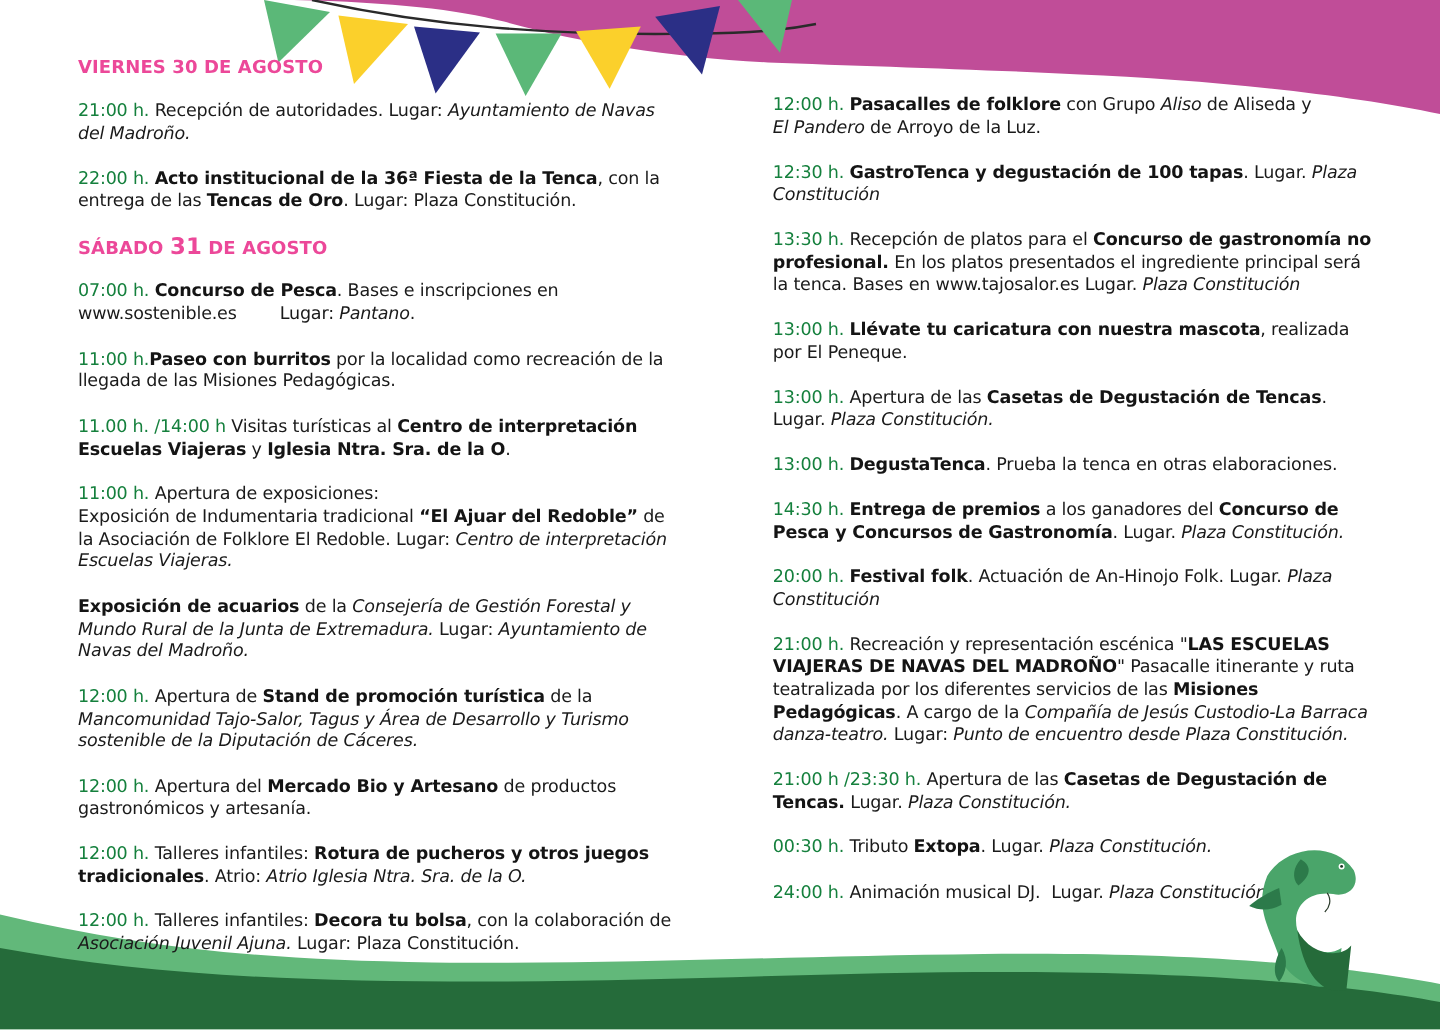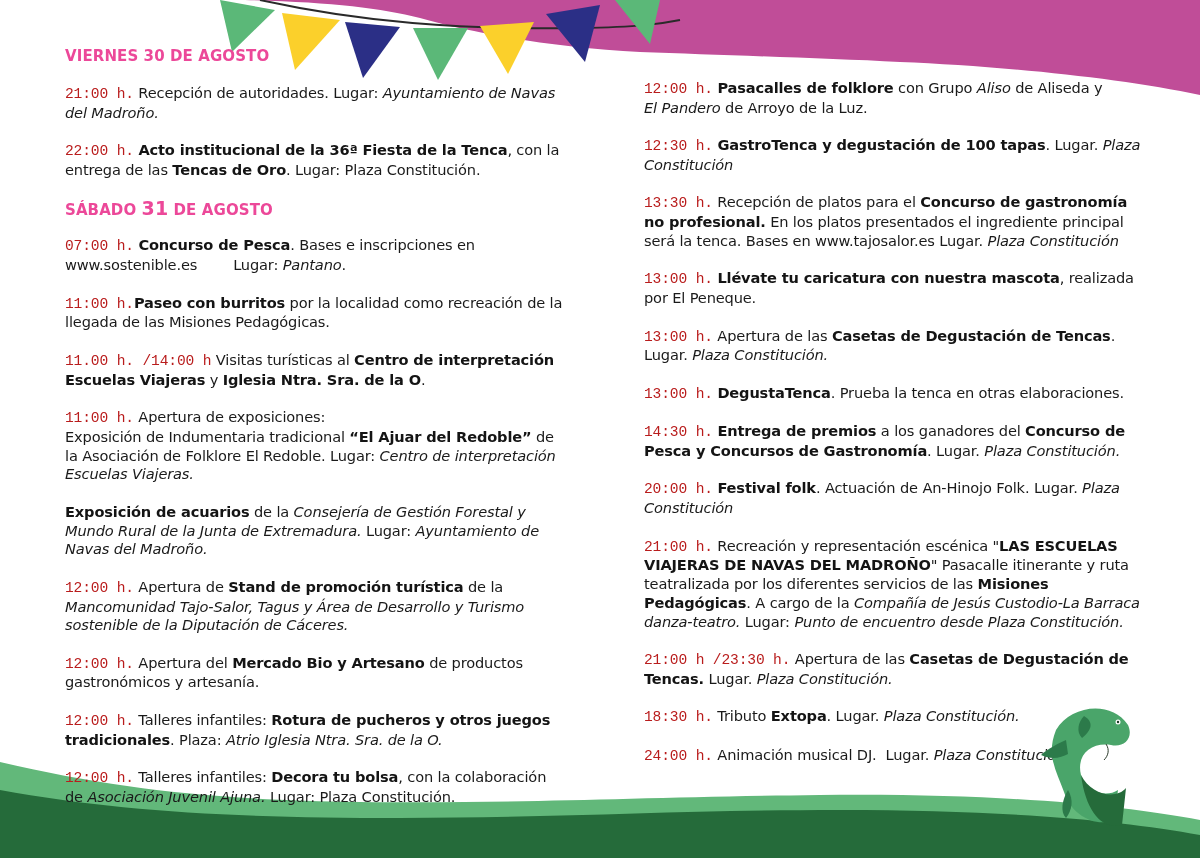--- a/index.html
+++ b/index.html
@@ -15,21 +15,21 @@
     font-size:14.6px; line-height:18.8px; letter-spacing:-0.15px;
   }
   .col.left { left:65px; top:46px; width:500px; }
   .col.right { left:644px; top:79px; width:500px; }
   .day {
     color:#ec4899; font-weight:bold; font-size:15px; letter-spacing:0.1px;
     margin:0 0 18px 0; height:20px; line-height:20px;
   }
   .day .num { font-size:19px; }
   .ev { margin:0 0 18.6px 0; }
-  .t { color:#b91c1c;font-family:Liberation Mono, monospace; }
+  .t { color:#15803d; }
   b { font-weight:bold; color:#141414; }
   i { font-style:italic; }
   .fish { position:absolute; left:1036px; top:700px; width:100px; height:130px; z-index:3; }
 </style>
 </head>
 <body>
 
 <svg class="bg" viewBox="0 0 1200 858" xmlns="http://www.w3.org/2000/svg">
 
   <path d="M245,0 L1200,0 L1200,95 C1120,78 1000,66 900,62 C820,58 720,55 640,52 C560,48 480,35 420,18 C380,8 330,2 245,0 Z" fill="#c04d98"></path>
@@ -97,21 +97,21 @@
 
   <div class="ev">
     <span class="t">12:00 h.</span><span> Apertura de </span><b>Stand de promoción turística</b><span> de la </span><i>Mancomunidad Tajo-Salor, Tagus y Área de Desarrollo y Turismo sostenible de la Diputación de Cáceres.</i>
   </div>
 
   <div class="ev">
     <span class="t">12:00 h.</span><span> Apertura del </span><b>Mercado Bio y Artesano</b><span> de productos gastronómicos y artesanía.</span>
   </div>
 
   <div class="ev">
-    <span class="t">12:00 h.</span><span> Talleres infantiles: </span><b>Rotura de pucheros y otros juegos tradicionales</b><span>. Plaza: </span><i>Atrio Iglesia Ntra. Sra. de la O.</i>
+    <span class="t">12:00 h.</span><span> Talleres infantiles: </span><b>Rotura de pucheros y otros juegos tradicionales</b><span>. Atrio: </span><i>Atrio Iglesia Ntra. Sra. de la O.</i>
   </div>
 
   <div class="ev">
     <span class="t">12:00 h.</span><span> Talleres infantiles: </span><b>Decora tu bolsa</b><span>, con la colaboración de </span><i>Asociación Juvenil Ajuna.</i><span> Lugar: Plaza Constitución.</span>
   </div>
 </div>
 
 <div class="col right">
 
   <div class="ev">
@@ -149,19 +149,19 @@
 
   <div class="ev">
     <span class="t">21:00 h.</span><span> Recreación y representación escénica "</span><b>LAS ESCUELAS VIAJERAS DE NAVAS DEL MADROÑO</b><span>" Pasacalle itinerante y ruta teatralizada por los diferentes servicios de las </span><b>Misiones Pedagógicas</b><span>. A cargo de la </span><i>Compañía de Jesús Custodio-La Barraca danza-teatro.</i><span> Lugar: </span><i>Punto de encuentro desde Plaza Constitución.</i>
   </div>
 
   <div class="ev">
     <span class="t">21:00 h /23:30 h.</span><span> Apertura de las </span><b>Casetas de Degustación de Tencas.</b><span> Lugar. </span><i>Plaza Constitución.</i>
   </div>
 
   <div class="ev">
-    <span class="t">18:30 h.</span><span> Tributo </span><b>Extopa</b><span>. Lugar. </span><i>Plaza Constitución.</i>
+    <span class="t">00:30 h.</span><span> Tributo </span><b>Extopa</b><span>. Lugar. </span><i>Plaza Constitución.</i>
   </div>
 
   <div class="ev">
     <span class="t">24:00 h.</span><span style="white-space:pre-wrap"> Animación musical DJ.  Lugar. </span><i>Plaza Constitución.</i>
   </div>
 </div>
 
 </body></html>

